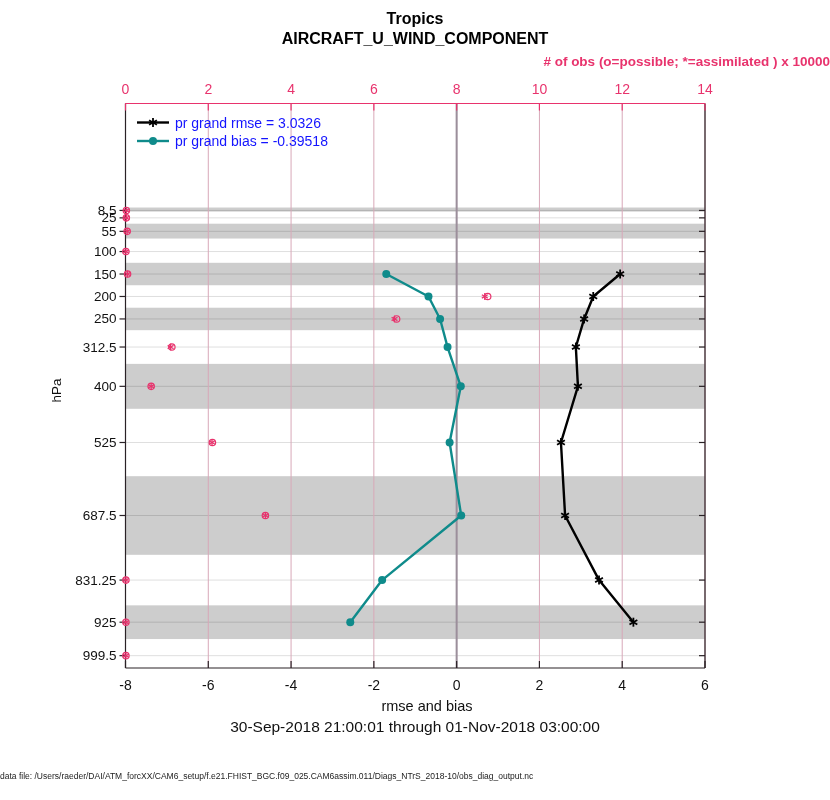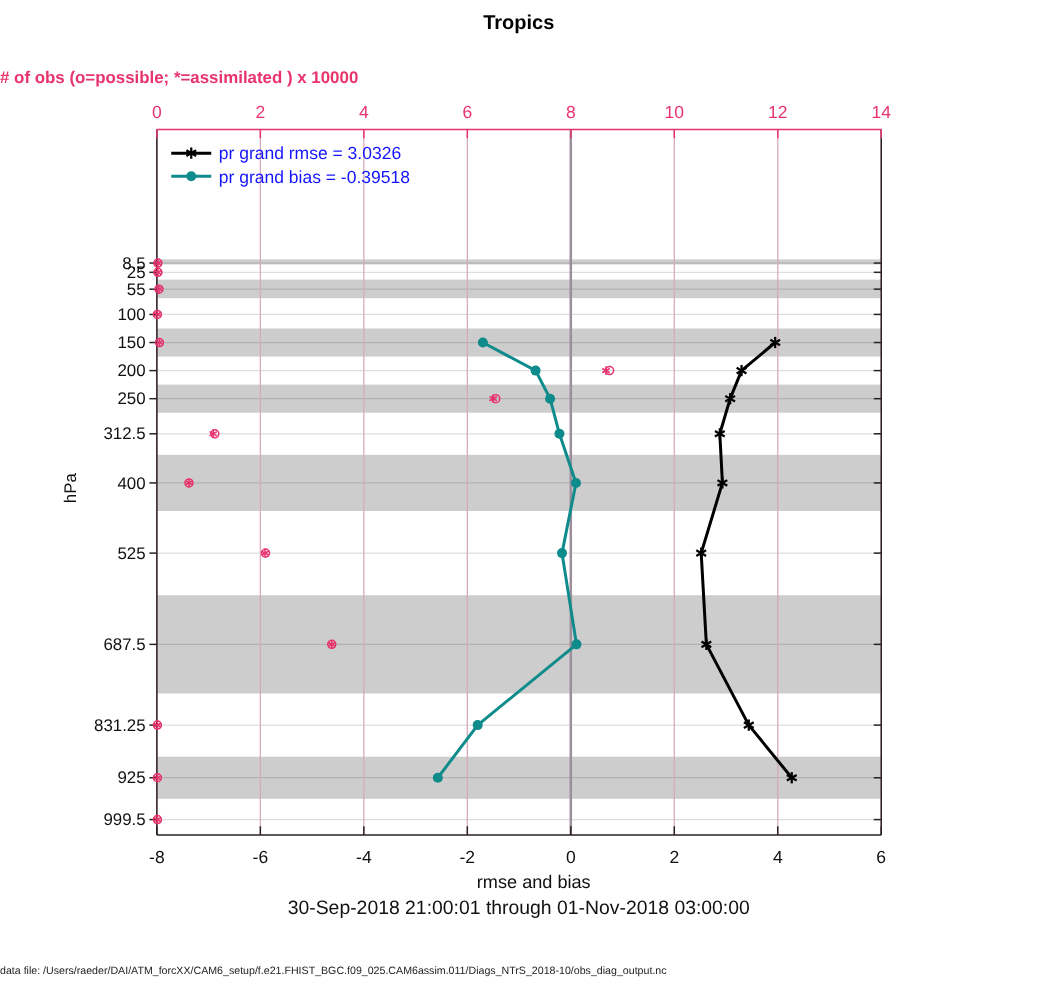--- a/index.html
+++ b/index.html
@@ -1,31 +1,32 @@
 <!DOCTYPE html>
 <html><head>
 <meta charset="utf-8">
 <style>
   html,body{margin:0;padding:0;background:#ffffff;}
   #page{position:relative;width:830px;height:800px;background:#ffffff;overflow:hidden;
         font-family:"Liberation Sans", sans-serif;}
   .abs{position:absolute;}
   .title{width:830px;text-align:center;font-weight:bold;font-size:16px;color:#000;}
-  .pinklabel{width:830px;text-align:left;font-weight:bold;font-size:13.5px;}
+  .pinklabel{width:830px;text-align:right;font-weight:bold;font-size:13.5px;}
   .xlabel{width:830px;text-align:center;font-size:14.5px;color:#111;}
   .datelabel{width:830px;text-align:center;font-size:15.5px;color:#111;}
   .footer{width:830px;font-size:8.5px;color:#222;}
   .ylab{transform:rotate(-90deg);transform-origin:center;font-size:13.5px;color:#111;}
   svg text{font-family:"Liberation Sans", sans-serif;}
 </style>
 </head>
 <body>
 
 <div id="page">
   <div class="abs title" style="top:10px;left:0;">Tropics</div>
+  <div class="abs title" style="top:30px;left:0;">AIRCRAFT_U_WIND_COMPONENT</div>
   <div class="abs pinklabel" style="top:54px;left:0;color:#e8336d;"># of obs (o=possible; *=assimilated ) x 10000</div>
 
   <svg id="plot" class="abs" style="top:0;left:0;" width="830" height="800" viewBox="0 0 830 800">
       <rect x="125.5" y="207.52852" width="579.5" height="4.043340000000001" fill="#cdcdcd"></rect>
       <rect x="125.5" y="223.70188" width="579.5" height="14.825580000000002" fill="#cdcdcd"></rect>
       <rect x="125.5" y="262.7875" width="579.5" height="22.462999999999965" fill="#cdcdcd"></rect>
       <rect x="125.5" y="307.7135" width="579.5" height="22.462999999999965" fill="#cdcdcd"></rect>
       <rect x="125.5" y="363.871" width="579.5" height="44.926000000000045" fill="#cdcdcd"></rect>
       <rect x="125.5" y="476.186" width="579.5" height="78.62049999999994" fill="#cdcdcd"></rect>
       <rect x="125.5" y="605.34825" width="579.5" height="33.69450000000006" fill="#cdcdcd"></rect>

